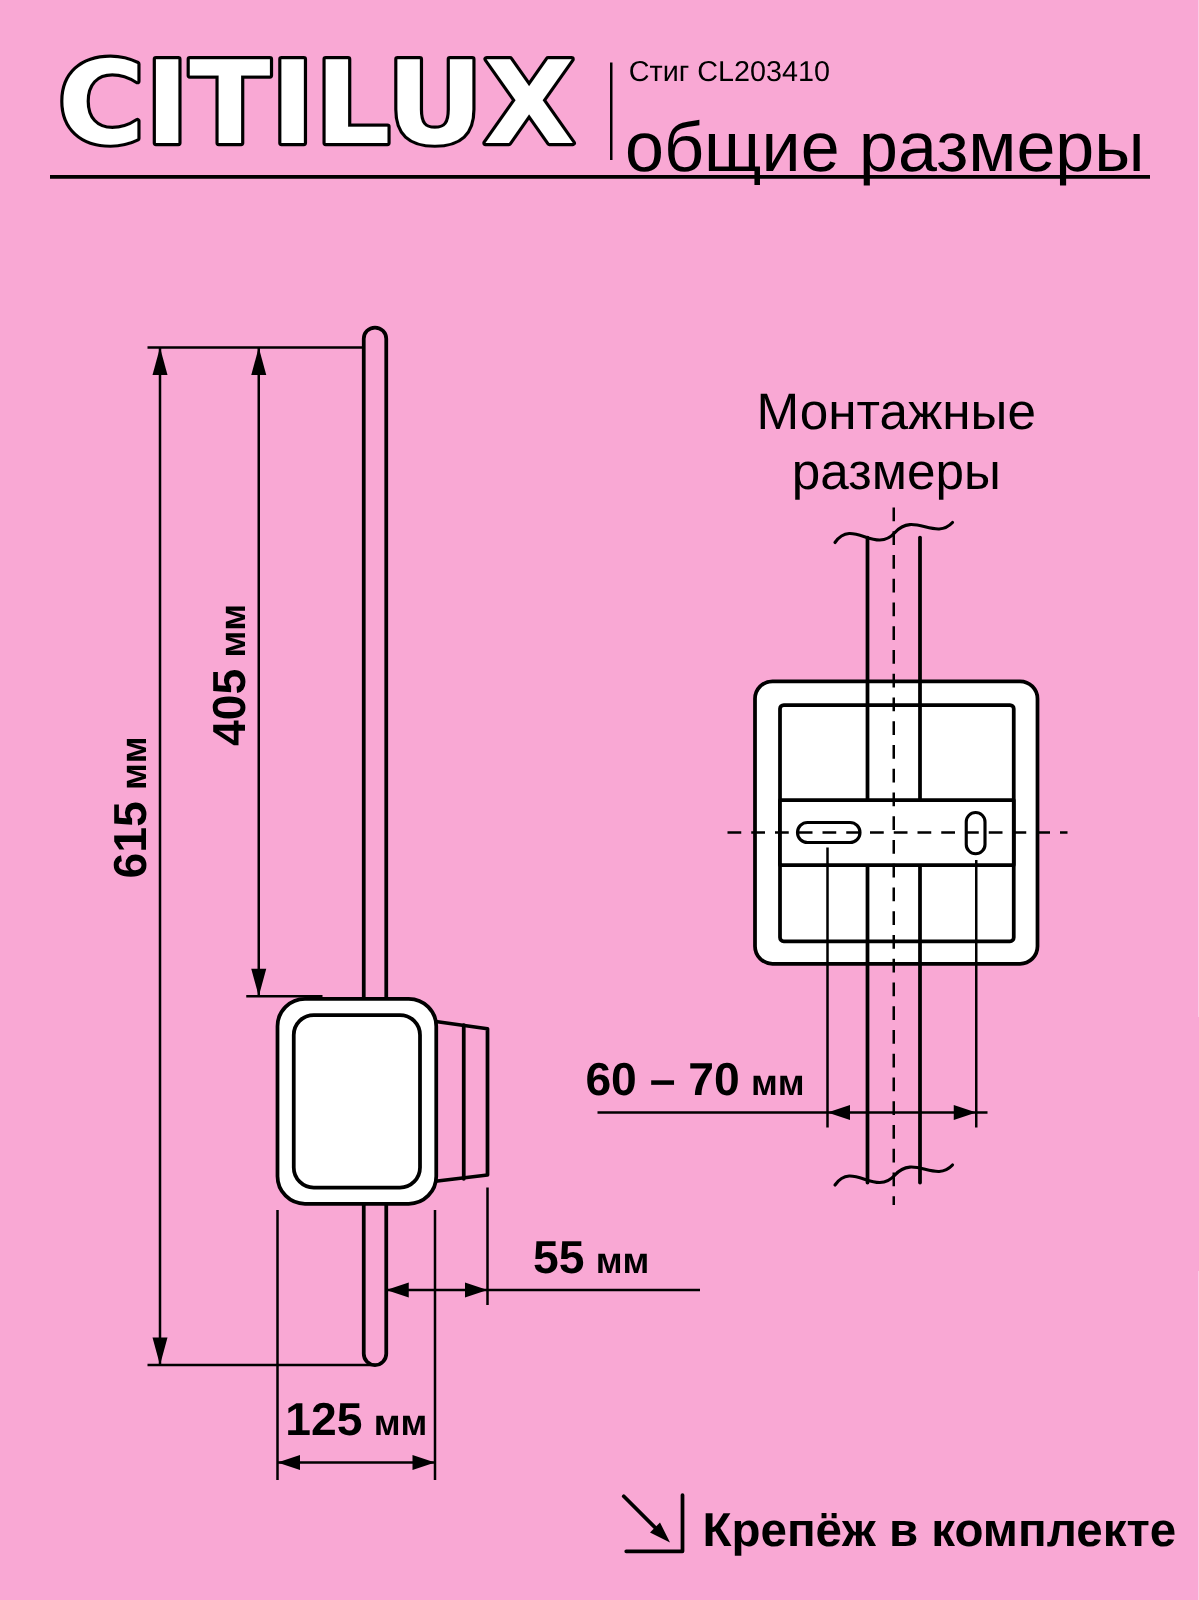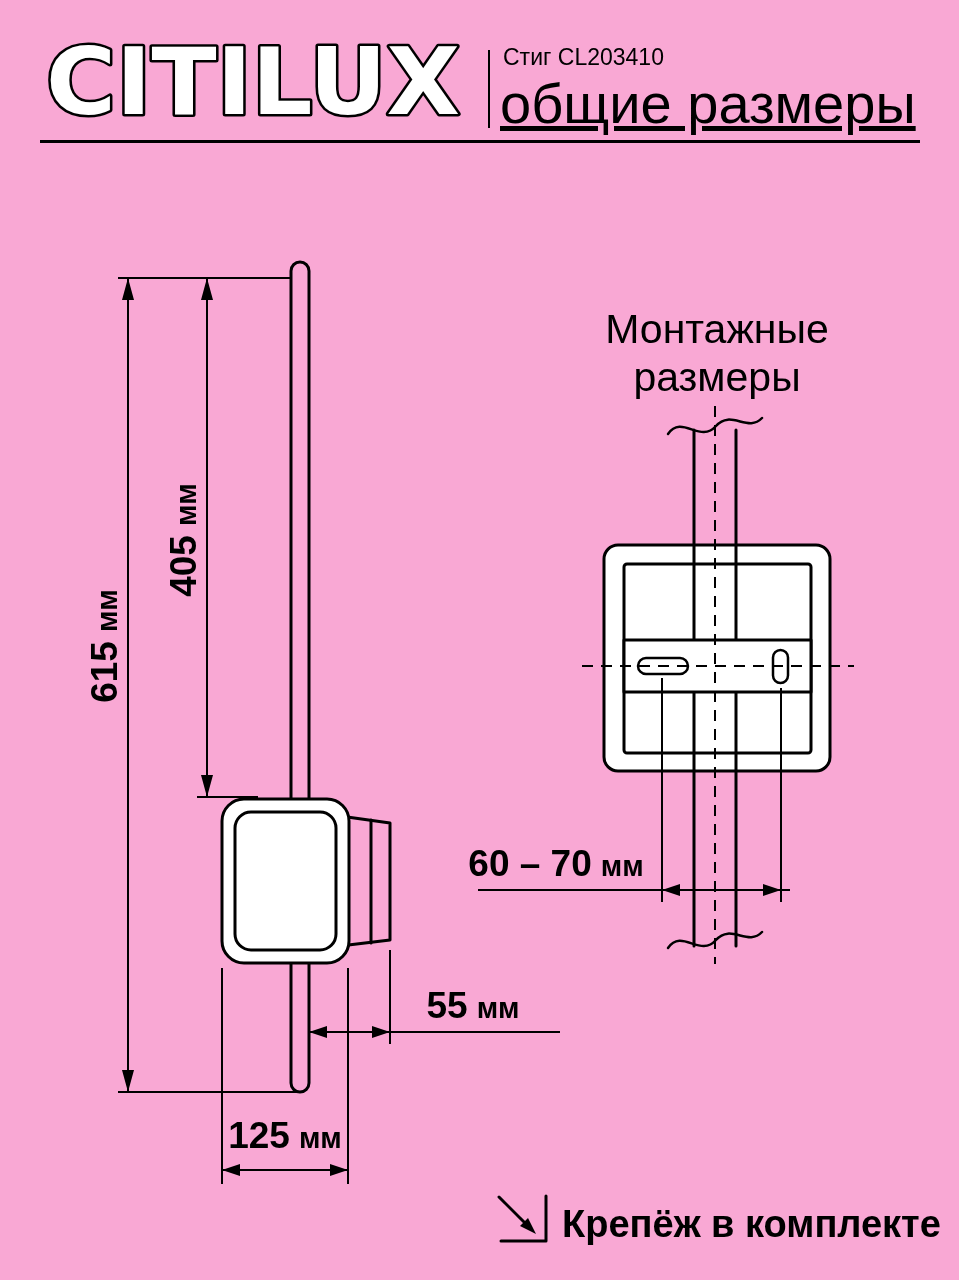--- a/index.html
+++ b/index.html
@@ -5,21 +5,21 @@
   html,body { margin:0; padding:0; background:#ffffff; }
   body { width:959px; height:1280px; font-family:"Liberation Sans", sans-serif; color:#000; }
   .page { position:relative; width:959px; height:1280px; background:#f9a8d4; overflow:hidden; }
 
   
   .logo-svg { position:absolute; left:44px; top:30px; }
   .logo-text { font-family:"DejaVu Sans", sans-serif; font-weight:bold; fill:#ffffff;
                stroke:#000000; stroke-width:5px; paint-order:stroke; stroke-linejoin:round; }
   .divider { position:absolute; left:488px; top:50px; width:2px; height:78px; background:#000; }
   .model   { position:absolute; left:503px; top:46px; font-size:23px; line-height:1.0; white-space:nowrap; }
-  .subtitle{ position:absolute; left:500px; top:76px; font-size:56px; line-height:1.0; white-space:nowrap;text-decoration:underline; }
+  .subtitle{ position:absolute; left:500px; top:90px; font-size:56px; line-height:1.0; white-space:nowrap; }
   .rule    { position:absolute; left:40px; top:140px; width:880px; height:3px; background:#000; }
 
   
   .drawing { position:absolute; left:0; top:0; }
   .shape      { stroke:#000; stroke-width:3; fill:none; stroke-linecap:round; stroke-linejoin:round; }
   .shape-fill { stroke:#000; stroke-width:3; fill:#fff; stroke-linejoin:round; }
   .shape-thin { stroke:#000; stroke-width:2.5; fill:none; stroke-linecap:round; }
   .slot       { stroke:#000; stroke-width:2.5; fill:#fff; }
   .dim-line   { stroke:#000; stroke-width:2; fill:none; }
   .dash       { stroke:#000; stroke-width:2; fill:none; stroke-dasharray:11 8; }

